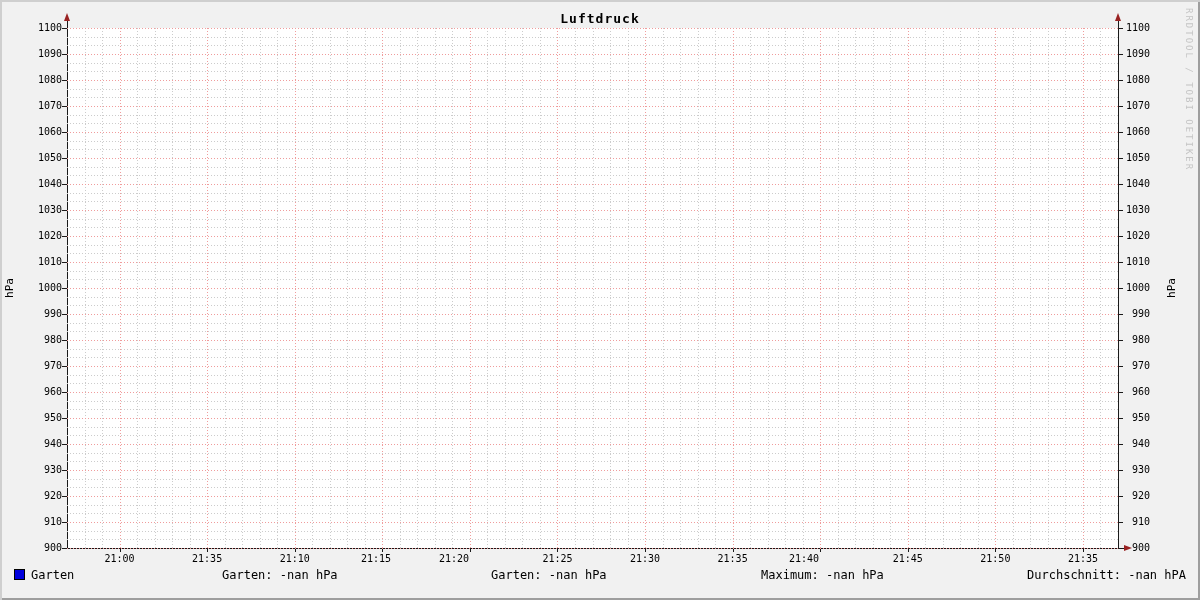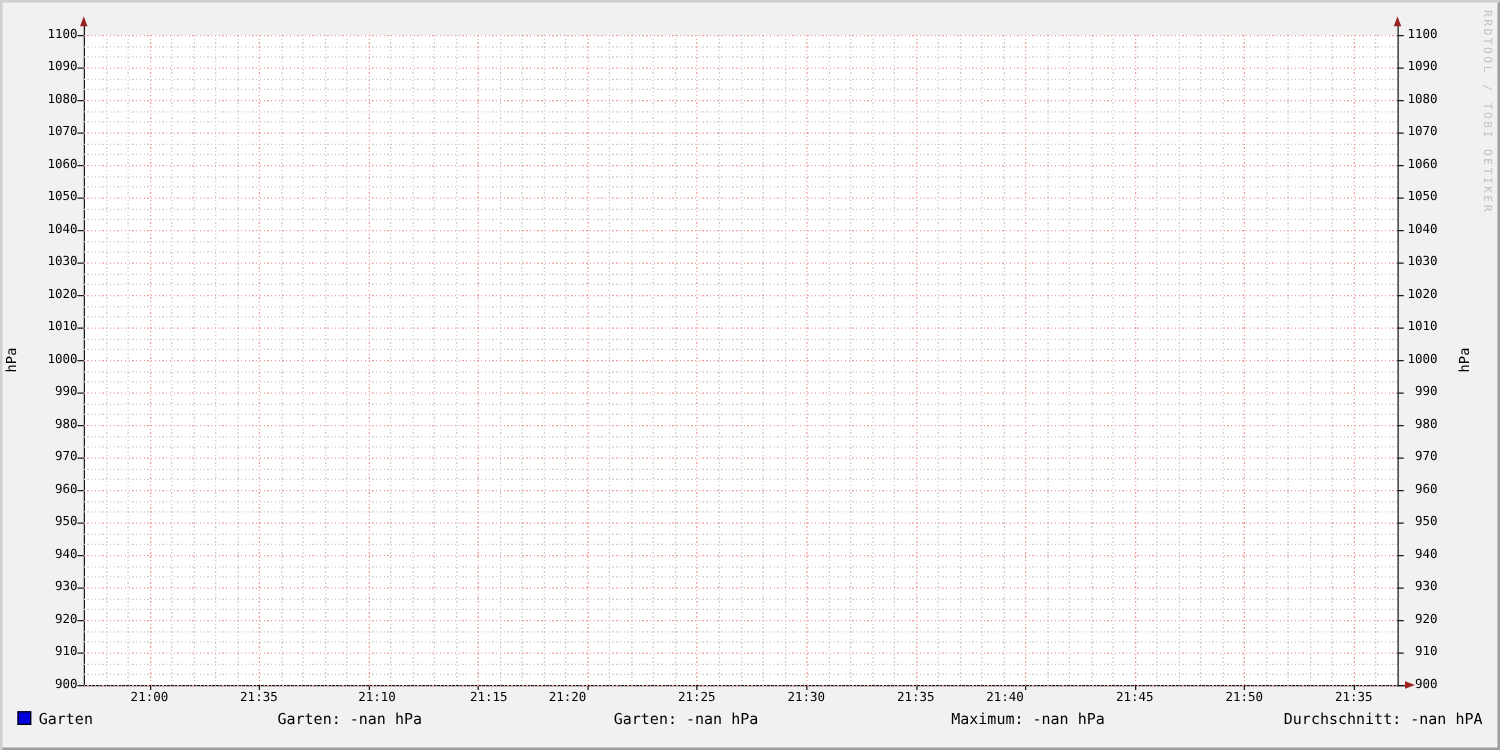--- a/index.html
+++ b/index.html
@@ -66,20 +66,21 @@
   .footer{
     position:absolute;left:0;top:584px;width:100%;text-align:center;
     font-size:9px;line-height:10px;color:#999999;letter-spacing:0.5px;
   }
 </style>
 </head>
 <body>
 
 <div class="frame">
 
+  <div class="title">Luftdruck</div>
 
   <div class="watermark">RRDTOOL / TOBI OETIKER</div>
 
   <div class="plot" id="plot">
       <div class="hline" style="top: 502.667px; background: repeating-linear-gradient(90deg, rgb(204, 204, 204) 0px, rgb(204, 204, 204) 1px, transparent 1px, transparent 3px); z-index: 1;"></div>
       <div class="hline" style="top: 511.333px; background: repeating-linear-gradient(90deg, rgb(204, 204, 204) 0px, rgb(204, 204, 204) 1px, transparent 1px, transparent 3px); z-index: 1;"></div>
       <div class="hline" style="top: 520px; background: repeating-linear-gradient(90deg, rgb(240, 156, 156) 0px, rgb(240, 156, 156) 1px, transparent 1px, transparent 3px); z-index: 2;"></div>
       <div class="hline" style="top: 476.667px; background: repeating-linear-gradient(90deg, rgb(204, 204, 204) 0px, rgb(204, 204, 204) 1px, transparent 1px, transparent 3px); z-index: 1;"></div>
       <div class="hline" style="top: 485.333px; background: repeating-linear-gradient(90deg, rgb(204, 204, 204) 0px, rgb(204, 204, 204) 1px, transparent 1px, transparent 3px); z-index: 1;"></div>
       <div class="hline" style="top: 494px; background: repeating-linear-gradient(90deg, rgb(240, 156, 156) 0px, rgb(240, 156, 156) 1px, transparent 1px, transparent 3px); z-index: 2;"></div>
@@ -237,22 +238,22 @@
       <div class="ylab left" style="top: 100px;">1070</div>
       <div class="ylab right" style="top: 100px;">1070</div>
       <div class="ylab left" style="top: 74px;">1080</div>
       <div class="ylab right" style="top: 74px;">1080</div>
       <div class="ylab left" style="top: 48px;">1090</div>
       <div class="ylab right" style="top: 48px;">1090</div>
       <div class="ylab left" style="top: 22px;">1100</div>
       <div class="ylab right" style="top: 22px;">1100</div>
       <div class="xlab" style="left: 97.55px;">21:00</div>
       <div class="xlab" style="left: 185.133px;">21:35</div>
-      <div class="xlab" style="left: 272.717px; text-align: right;">21:10</div>
-      <div class="xlab" style="left: 369px;">21:15</div>
+      <div class="xlab" style="left: 272.717px;">21:10</div>
+      <div class="xlab" style="left: 354px;">21:15</div>
       <div class="xlab" style="left: 432px;">21:20</div>
       <div class="xlab" style="left: 535.467px;">21:25</div>
       <div class="xlab" style="left: 623.05px;">21:30</div>
       <div class="xlab" style="left: 710.633px;">21:35</div>
       <div class="xlab" style="left: 782px;">21:40</div>
       <div class="xlab" style="left: 885.8px;">21:45</div>
       <div class="xlab" style="left: 973.383px;">21:50</div>
       <div class="xlab" style="left: 1060.97px;">21:35</div>
     </div>
 

